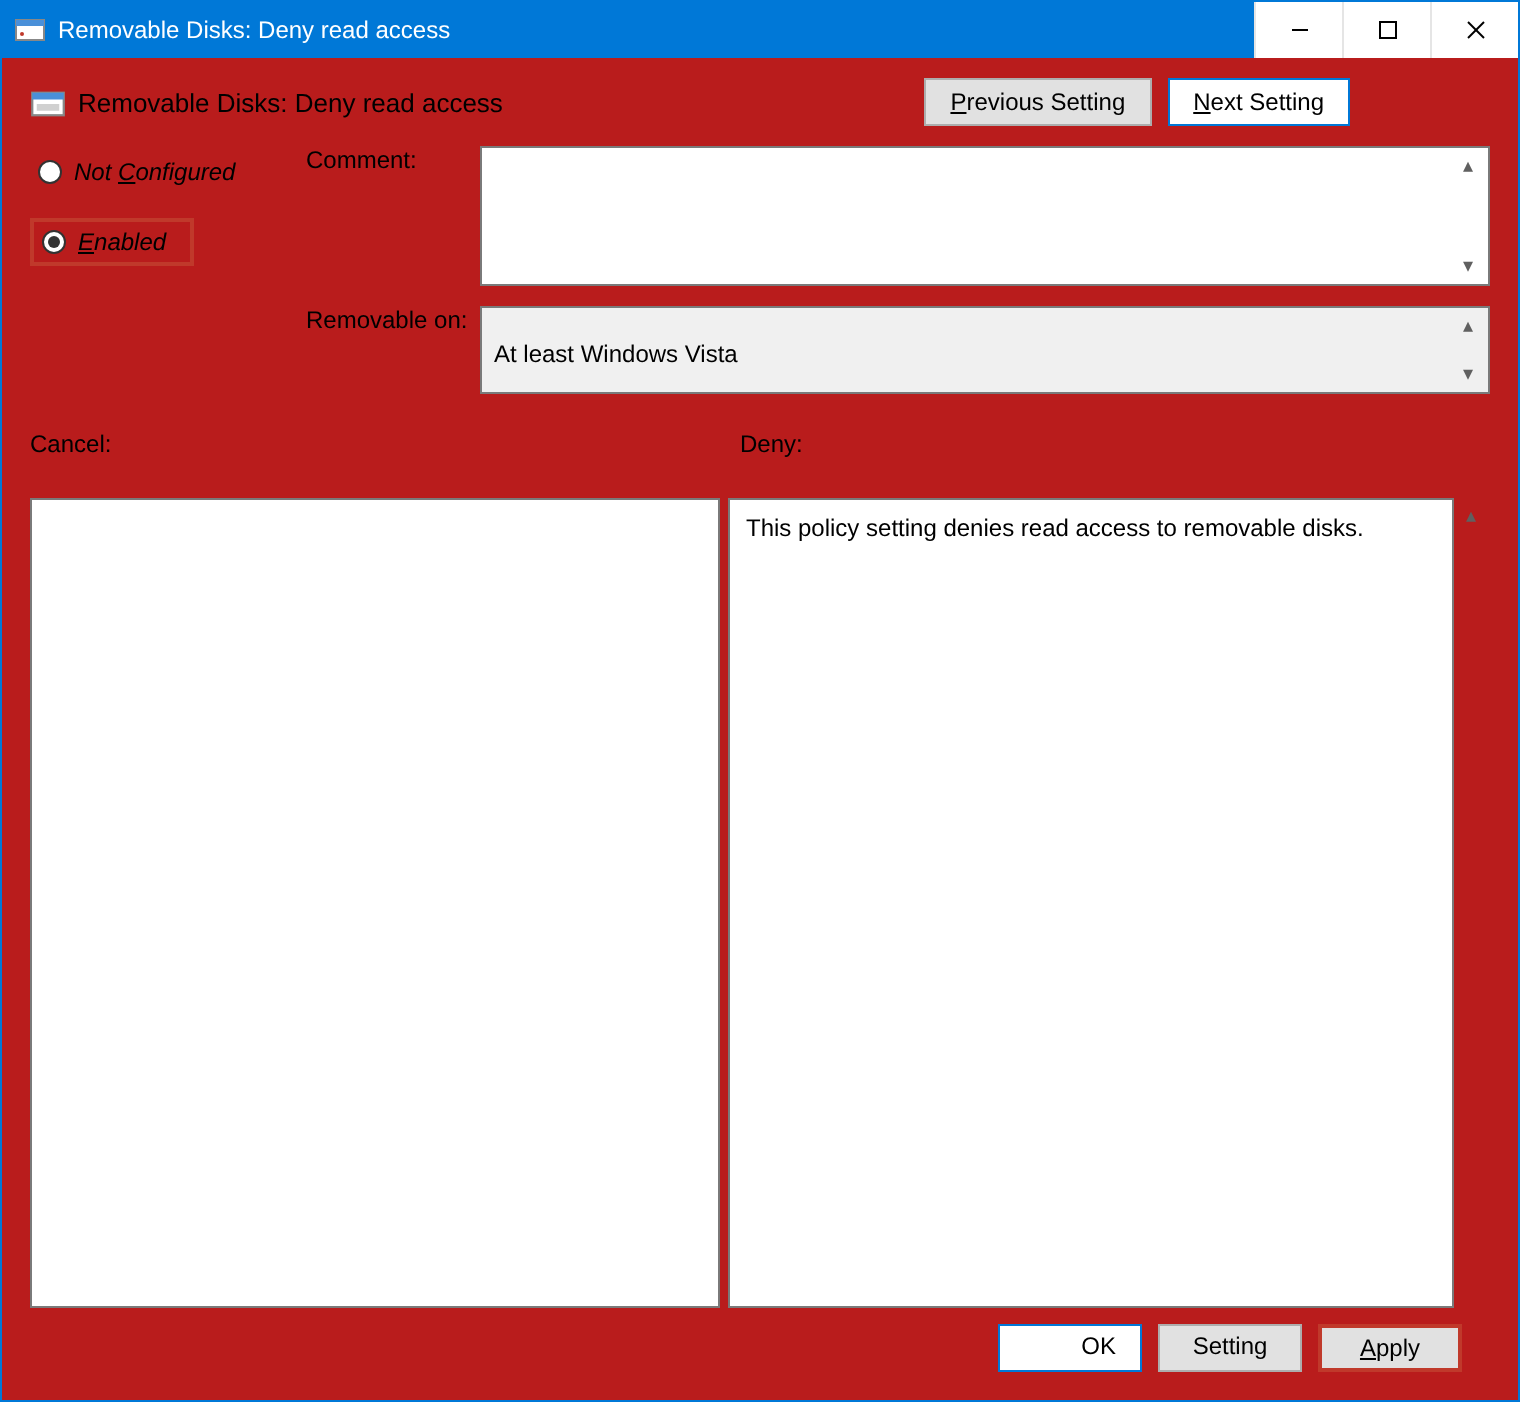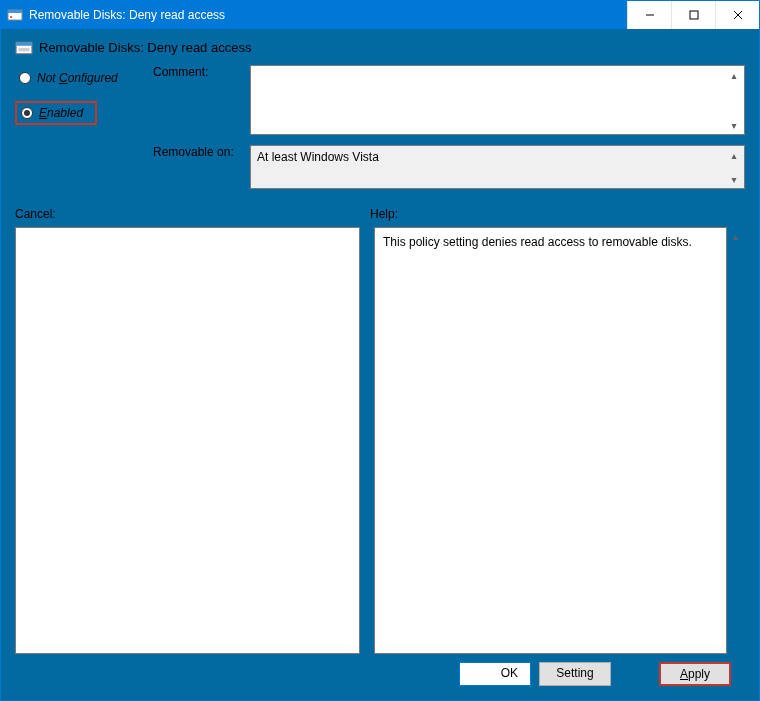--- a/index.html
+++ b/index.html
@@ -1,17 +1,17 @@
 <!DOCTYPE html>
 <html><head>
   <meta charset="utf-8">
   <style>
     * { box-sizing: border-box; margin: 0; padding: 0; font-family: "Segoe UI", Tahoma, sans-serif; font-size: 12px; }
     body { background: #fff; width: 760px; height: 701px; overflow: hidden; }
-    .window { border: 1px solid #0078d7; width: 760px; height: 701px; display: flex; flex-direction: column; background: #0369a1; }
+    .window { border: 1px solid #0078d7; width: 760px; height: 701px; display: flex; flex-direction: column; background: #b91c1c; }
     .titlebar { background: #0078d7; color: #fff; height: 28px; display: flex; align-items: center; justify-content: space-between; padding-left: 6px; }
     .titlebar-left { display: flex; align-items: center; gap: 6px; }
     .titlebar-title { font-size: 12px; }
     .titlebar-controls { display: flex; }
     .titlebar-btn { width: 44px; height: 28px; display: flex; align-items: center; justify-content: center; color: #000; background: #fff; border-left: 1px solid #e5e5e5;}
     .titlebar-btn.minbtn, .titlebar-btn.maxbtn, .titlebar-btn.closebtn { background: #fff; color:#000; }
     .content { flex: 1; padding: 10px 14px 6px 14px; display: flex; flex-direction: column; }
     .header-row { display: flex; align-items: center; justify-content: space-between; margin-bottom: 10px; }
     .header-left { display: flex; align-items: center; gap: 8px; }
     .policy-icon { width: 16px; height: 16px; display:inline-block; }
@@ -20,42 +20,42 @@
     .btn { background: #e1e1e1; border: 1px solid #adadad; padding: 4px 12px; min-width: 90px; text-align: center; cursor: default; }
     .btn.highlight { background: #fff; border: 1px solid #0078d7; color:#000; }
     .u { text-decoration: underline; }
     .settings-row { display: flex; gap: 10px; }
     .radio-col { width: 128px; display: flex; flex-direction: column; gap: 14px; padding-top: 4px; font-style: italic; }
     .radio-item { display: flex; align-items: center; gap: 6px; padding: 2px 4px; }
     .radio-item.enabled-highlight { border: 2px solid #c0392b; width: 82px; padding: 3px 4px;}
     .radio-circle { width: 12px; height: 12px; border: 1px solid #333; border-radius: 50%; display:inline-flex; align-items:center; justify-content:center; background:#fff;}
     .radio-dot { width: 6px; height: 6px; background:#333; border-radius:50%; }
     .fields-col { flex: 1; display:flex; flex-direction: column; gap: 10px; }
-    .field-row { display: flex; gap: 12px; align-items: flex-start; }
+    .field-row { display: flex; gap: 2px; align-items: flex-start; }
     .field-label { width: 85px; text-align: left; }
     .textbox { flex:1; border: 1px solid #7a7a7a; background:#fff; position:relative; }
     .textbox.comment { height: 70px; }
     .textbox.supported { height: 44px; background:#f0f0f0;}
-    .textbox .txt { padding: 4px 6px; color:#000; font-size:12px;}
+    .textbox .txt { padding: 16px 6px; color:#000; font-size:12px;}
     .scroll-arrow { position:absolute; right:2px; width:16px; height:16px; display:flex; align-items:center; justify-content:center; color:#606060; font-size:10px; }
     .scroll-arrow.up { top:1px; }
     .scroll-arrow.down { bottom:1px; }
     .lower-labels { display:flex; margin-top: 18px; }
     .lower-labels .lbl-left { width: 355px; }
-    .lower-row { display:flex; gap: 14px; margin-top: 6px; flex:1; min-height: 0;}
+    .lower-row { display:flex; gap: 4px; margin-top: 20px; flex:1; min-height: 0;}
     .panel { border: 1px solid #7a7a7a; background:#fff; position:relative;}
     .panel.options { width: 345px; }
     .panel.help { flex:1; margin-right: 18px;}
     .help-text { padding: 6px 8px; font-size: 12px; line-height: 1.4; }
     .help-text p { margin-bottom: 12px; }
     .help-scroll { position:absolute; right:-18px; top:0; bottom:0; width:17px; display:flex; flex-direction:column; align-items:center; justify-content:flex-start; }
     .help-scroll .arrow { color:#606060; font-size:10px; height:16px; display:flex; align-items:center;}
     .footer { display:flex; justify-content:flex-end; gap: 8px; padding: 8px 14px; }
     .footer .btn { min-width: 72px; padding: 3px 12px; }
-    .apply-highlight { border: 2px solid #c0392b !important; margin-left: 40px; }
+    .apply-highlight { border: 2px solid #c0392b !important; }
     .ok-btn { border:1px solid #0078d7 !important; background:#fff !important;text-align:right;}
     svg { display: block; }
   </style>
 </head>
 <body>
 
 <div class="window">
 
   <div class="titlebar">
     <div class="titlebar-left">
@@ -94,20 +94,24 @@
       <div class="header-left">
         <span class="policy-icon">
           <svg width="18" height="18" viewBox="0 0 16 16">
               <rect x="1" y="3" width="14" height="10" fill="#fff" stroke="#888"></rect>
               <rect x="1" y="3" width="14" height="3" fill="#4a90d9"></rect>
               <rect x="3" y="8" width="10" height="3" fill="#d0d0d0"></rect>
             </svg>
         </span>
         <span class="policy-title">Removable Disks: Deny read access</span>
       </div>
+      <div class="nav-buttons">
+        <div class="btn"><span class="u">P</span><span>revious Setting</span></div>
+        <div class="btn highlight"><span class="u">N</span><span>ext Setting</span></div>
+      </div>
     </div>
 
     <div class="settings-row">
       <div class="radio-col">
         <label class="radio-item">
           <span class="radio-circle"></span>
           <span>Not <span class="u">C</span>onfigured</span>
         </label>
         <label class="radio-item enabled-highlight">
           <span class="radio-circle">
@@ -131,21 +135,21 @@
             <div class="txt">At least Windows Vista</div>
             <div class="scroll-arrow up">▴</div>
             <div class="scroll-arrow down">▾</div>
           </div>
         </div>
       </div>
     </div>
 
     <div class="lower-labels">
       <div class="lbl-left">Cancel:</div>
-      <div>Help:</div>
+      <div>Deny:</div>
     </div>
 
     <div class="lower-row">
       <div class="panel options"></div>
       <div class="panel help">
         <div class="help-text">
           <p>This policy setting denies read access to removable disks.</p>
         </div>
         <div class="help-scroll">
           <div class="arrow">▴</div>

